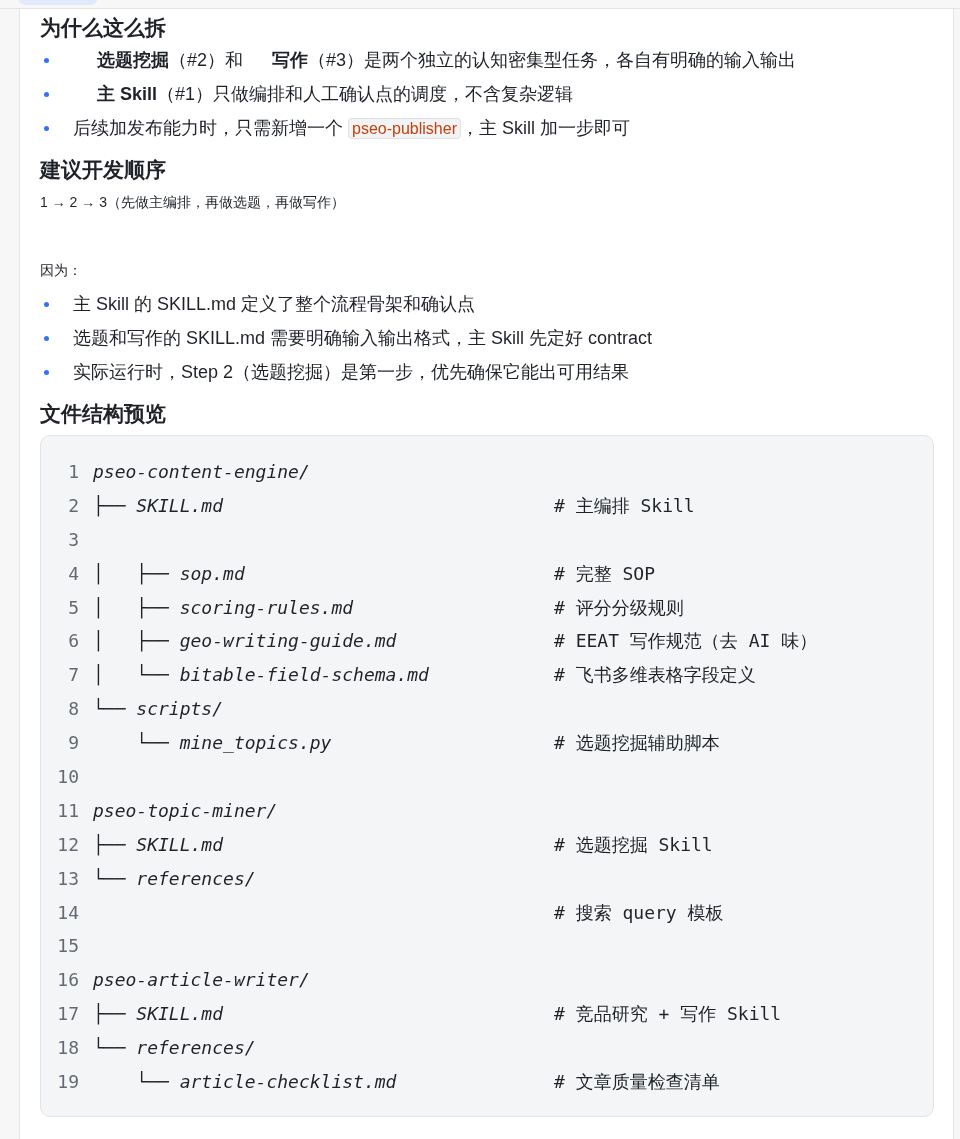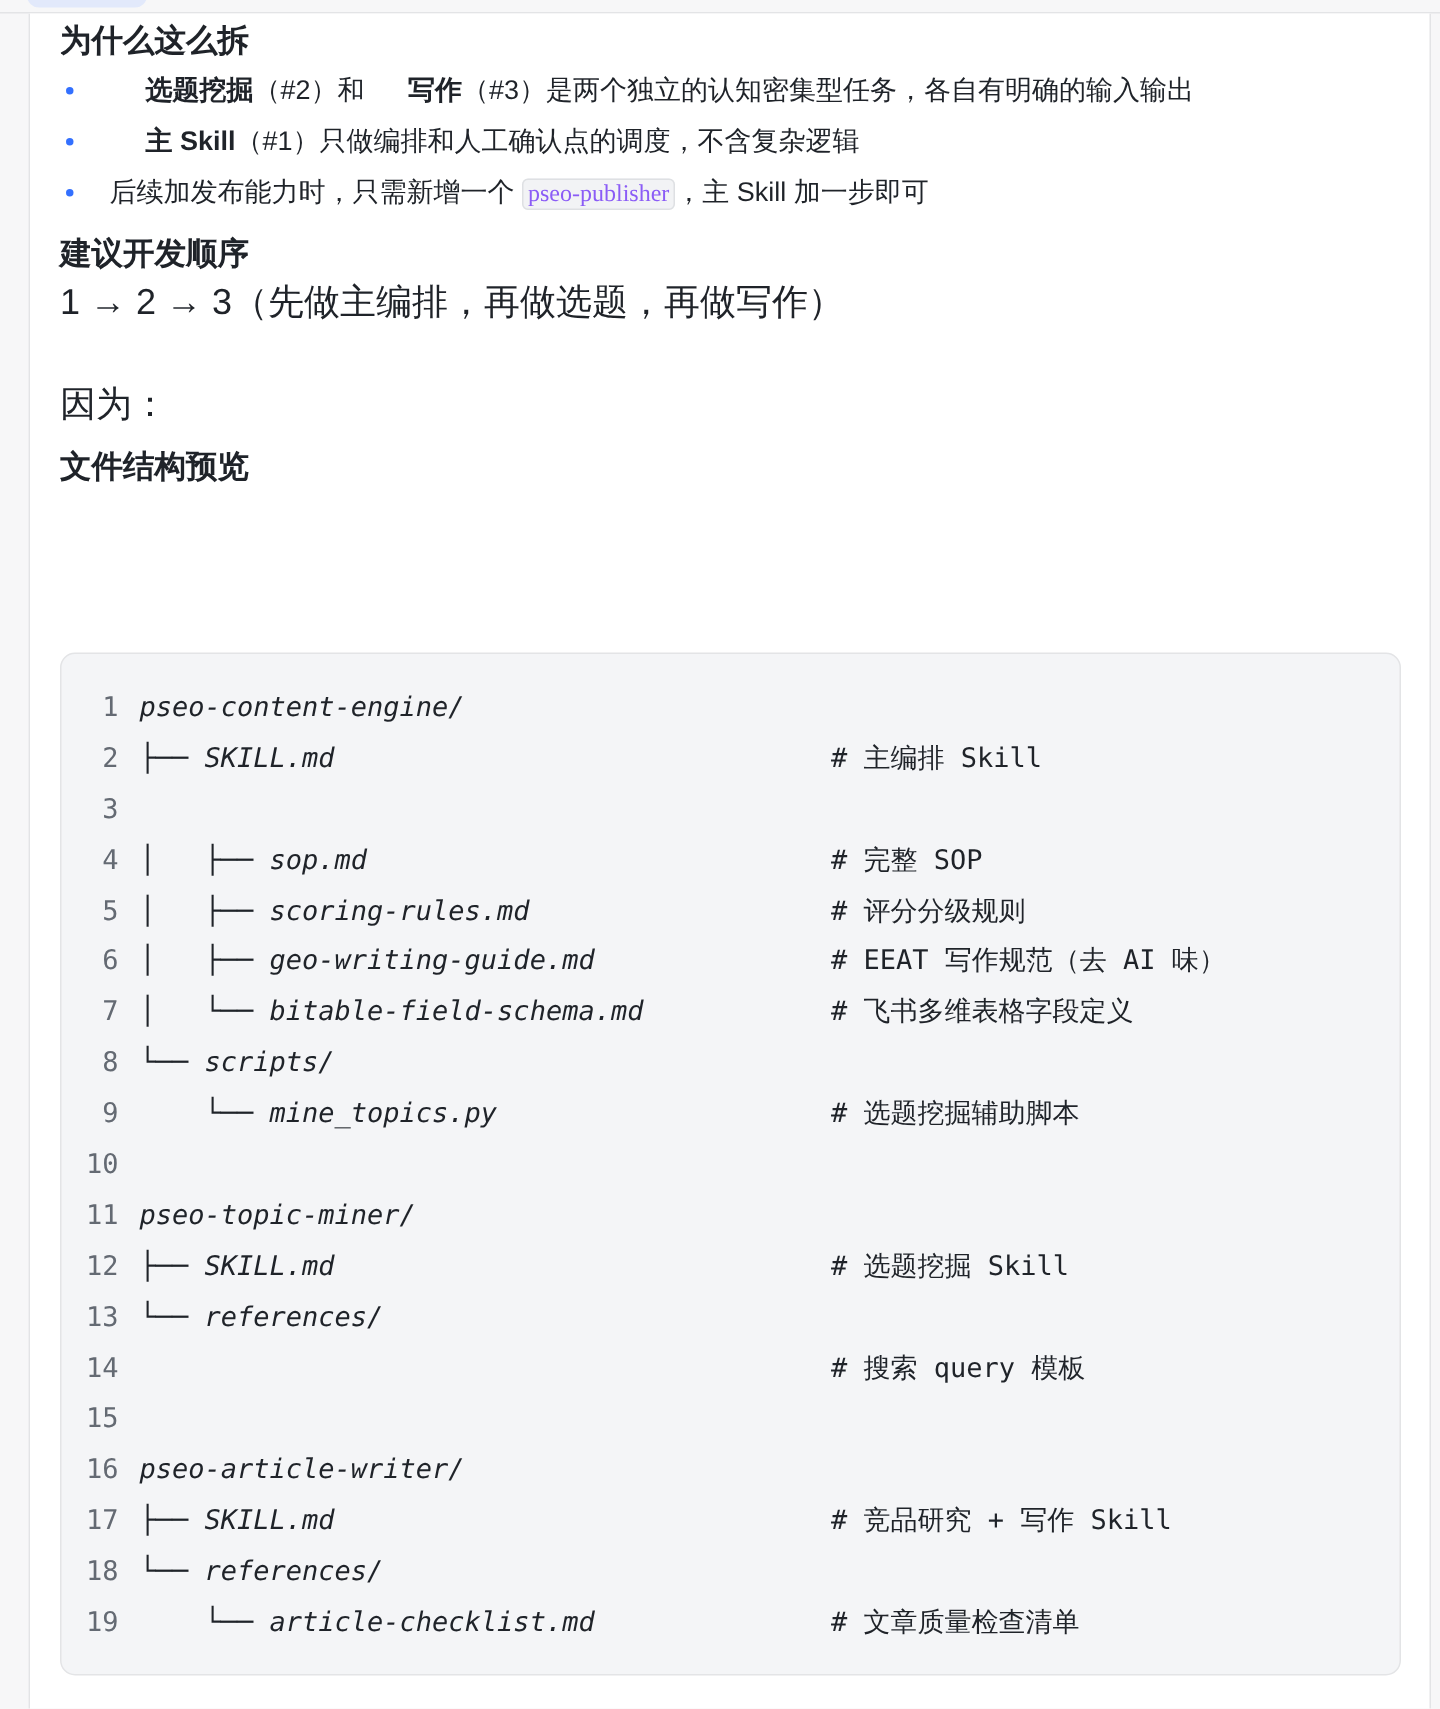--- a/index.html
+++ b/index.html
@@ -58,30 +58,30 @@
     }
     ul.bullets li .dot {
       position: absolute;
       left: 4px; top: 15px;
       width: 5px; height: 5px;
       border-radius: 50%;
       background: #3370ff;
     }
     b { font-weight: 700; margin-left: 24px; }
     .inline-code {
-      font-family: Liberation Serif, serif;
+      font-family: Liberation Sans, sans-serif;
       font-size: 16px;
       background: #f2f3f5;
       border: 1px solid #dee0e3;
       border-radius: 4px;
       padding: 1px 3px;
-      color: #8b5cf6;
+      color: #c2410c;
     }
     p.line {
-      font-size: 24px;
+      font-size: 14px;
       line-height: 34px;
       height: 34px;
       white-space: nowrap;
     }
     .blank { height: 34px; }
     .code-block {
       position: absolute;
       left: 20px; top: 426px;
       width: 894px; height: 682px;
       background: #f4f5f7;
@@ -137,20 +137,34 @@
       <li>
         <span class="dot"></span>
         <span>后续加发布能力时，只需新增一个 </span><span class="inline-code">pseo-publisher</span><span>，主 Skill 加一步即可</span>
       </li>
     </ul>
 
     <h3>建议开发顺序</h3>
     <p class="line">1 → 2 → 3（先做主编排，再做选题，再做写作）</p>
     <div class="blank"></div>
     <p class="line">因为：</p>
+    <ul class="bullets">
+      <li>
+        <span class="dot"></span>
+        <span>主 Skill 的 SKILL.md 定义了整个流程骨架和确认点</span>
+      </li>
+      <li>
+        <span class="dot"></span>
+        <span>选题和写作的 SKILL.md 需要明确输入输出格式，主 Skill 先定好 contract</span>
+      </li>
+      <li>
+        <span class="dot"></span>
+        <span>实际运行时，Step 2（选题挖掘）是第一步，优先确保它能出可用结果</span>
+      </li>
+    </ul>
 
     <h3>文件结构预览</h3>
   </div>
 
   <div class="code-block">
     <div class="code-line"><span class="ln">1</span><span class="code-text">pseo-content-engine/</span><span class="code-comment"></span></div>
     <div class="code-line"><span class="ln">2</span><span class="code-text">├── SKILL.md</span><span class="code-comment"># 主编排 Skill</span></div>
     <div class="code-line"><span class="ln">3</span><span class="code-comment"></span></div>
     <div class="code-line"><span class="ln">4</span><span class="code-text">│   ├── sop.md</span><span class="code-comment"># 完整 SOP</span></div>
     <div class="code-line"><span class="ln">5</span><span class="code-text">│   ├── scoring-rules.md</span><span class="code-comment"># 评分分级规则</span></div>

